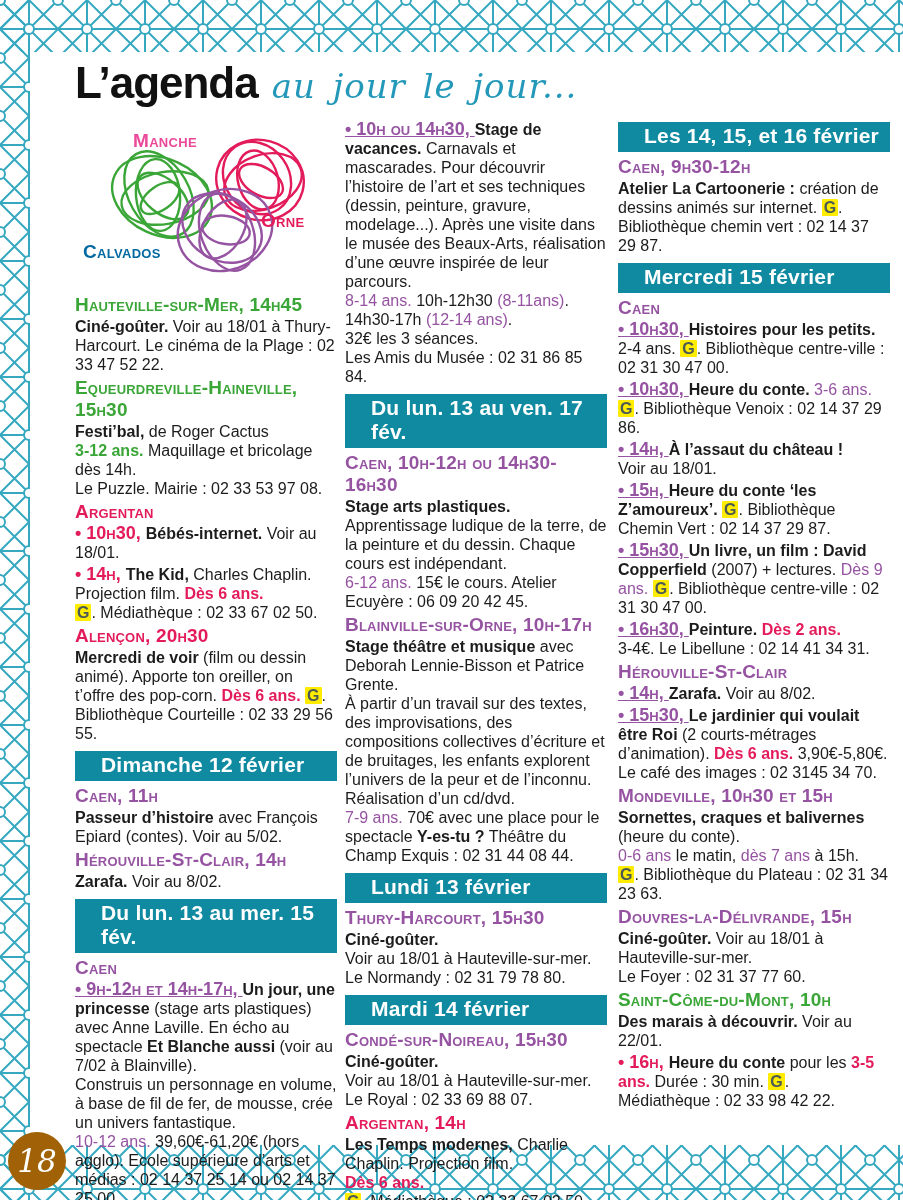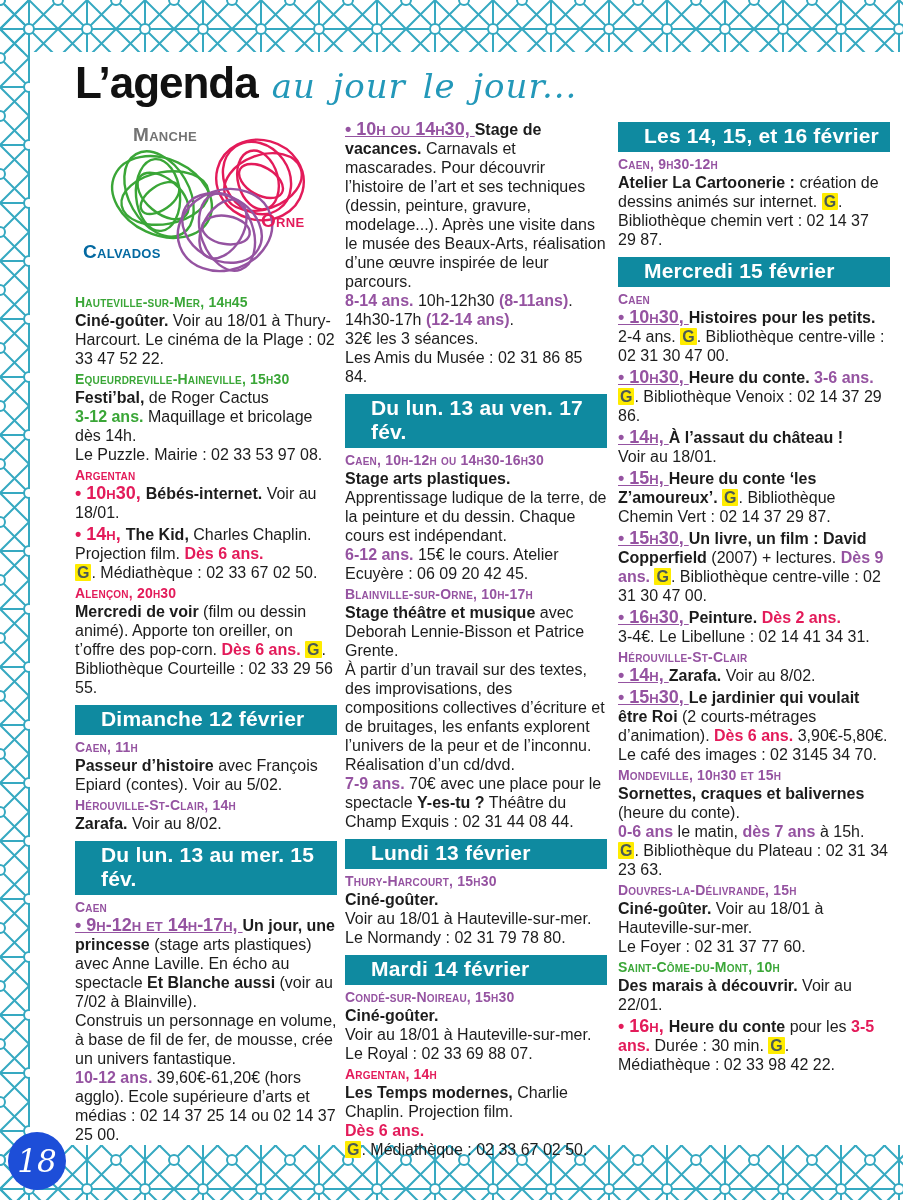--- a/index.html
+++ b/index.html
@@ -13,47 +13,47 @@
   .title-script{font-size:34px;font-style:italic;color:#2398b9;margin-left:14px;
                 font-family:"DejaVu Serif",serif;letter-spacing:1px;word-spacing:5px;}
 
   .col{position:absolute;top:120px;}
   .col-1{left:75px;width:262px;}
   .col-2{left:345px;width:262px;}
   .col-3{left:618px;width:272px;}
 
   .map{position:relative;width:262px;height:168px;margin-bottom:6px;}
   .map-label{position:absolute;font-weight:bold;font-variant:small-caps;font-size:19px;letter-spacing:.3px;}
-  .ml-green{color:#737373;left:58px;top:4px;}
+  .ml-green{color:#ec4899;left:58px;top:10px;}
   .ml-pink{color:#e31b5a;left:186px;top:90px;}
   .ml-purple{color:#0369a1;left:8px;top:121px;}
 
   .hdr{background:#0f8aa0;color:#fff;font-weight:bold;font-size:21px;
        padding:2px 6px 4px 26px;margin:8px 0 4px;letter-spacing:.2px;}
   .col .hdr:first-child{margin-top:2px;}
 
-  .city{font-weight:bold;font-variant:small-caps;font-size:14px;margin:3px 0 1px;letter-spacing:.2px;}
+  .city{font-weight:bold;font-variant:small-caps;font-size:19px;margin:3px 0 1px;letter-spacing:.2px;}
   .c-green{color:#3aa637;}
   .c-pink{color:#e31b5a;}
   .c-purple{color:#9553a1;}
 
   .para{margin:0 0 3px;font-size:16px;line-height:19px;}
   .r-n{font-weight:normal;}
   .r-b{font-weight:bold;}
-  .r-pu{color:#9553a1;font-weight:bold;text-align:right;}
+  .r-pu{color:#9553a1;font-weight:normal;text-align:right;}
   .r-pk{color:#e31b5a;font-weight:bold;}
   .r-gr{color:#3aa637;font-weight:bold;}
   .r-put,.r-pkt,.r-grt{font-weight:bold;font-variant:small-caps;font-size:18px;}
   .r-put{color:#9553a1;text-decoration:underline;}
   .r-pkt{color:#e31b5a;}
 
   .g-badge{background:#ffec00;color:#4b5a55;font-weight:bold;padding:0 2px;border-radius:1px;}
 
   .pagenum{position:absolute;left:8px;top:1132px;width:58px;height:58px;border-radius:50%;
-           background:#1d4ed8;color:#fff;display:flex;align-items:center;justify-content:center;
+           background:#a16207;color:#fff;display:flex;align-items:center;justify-content:center;
            font-family:"DejaVu Serif",serif;font-style:italic;font-size:31px;z-index:3;}
 </style>
 </head>
 <body>
 
 <div class="page">
 
   <svg class="border-layer" width="903" height="1200" aria-hidden="true">
     <defs>
       <pattern id="asa" width="58" height="58" patternUnits="userSpaceOnUse">

